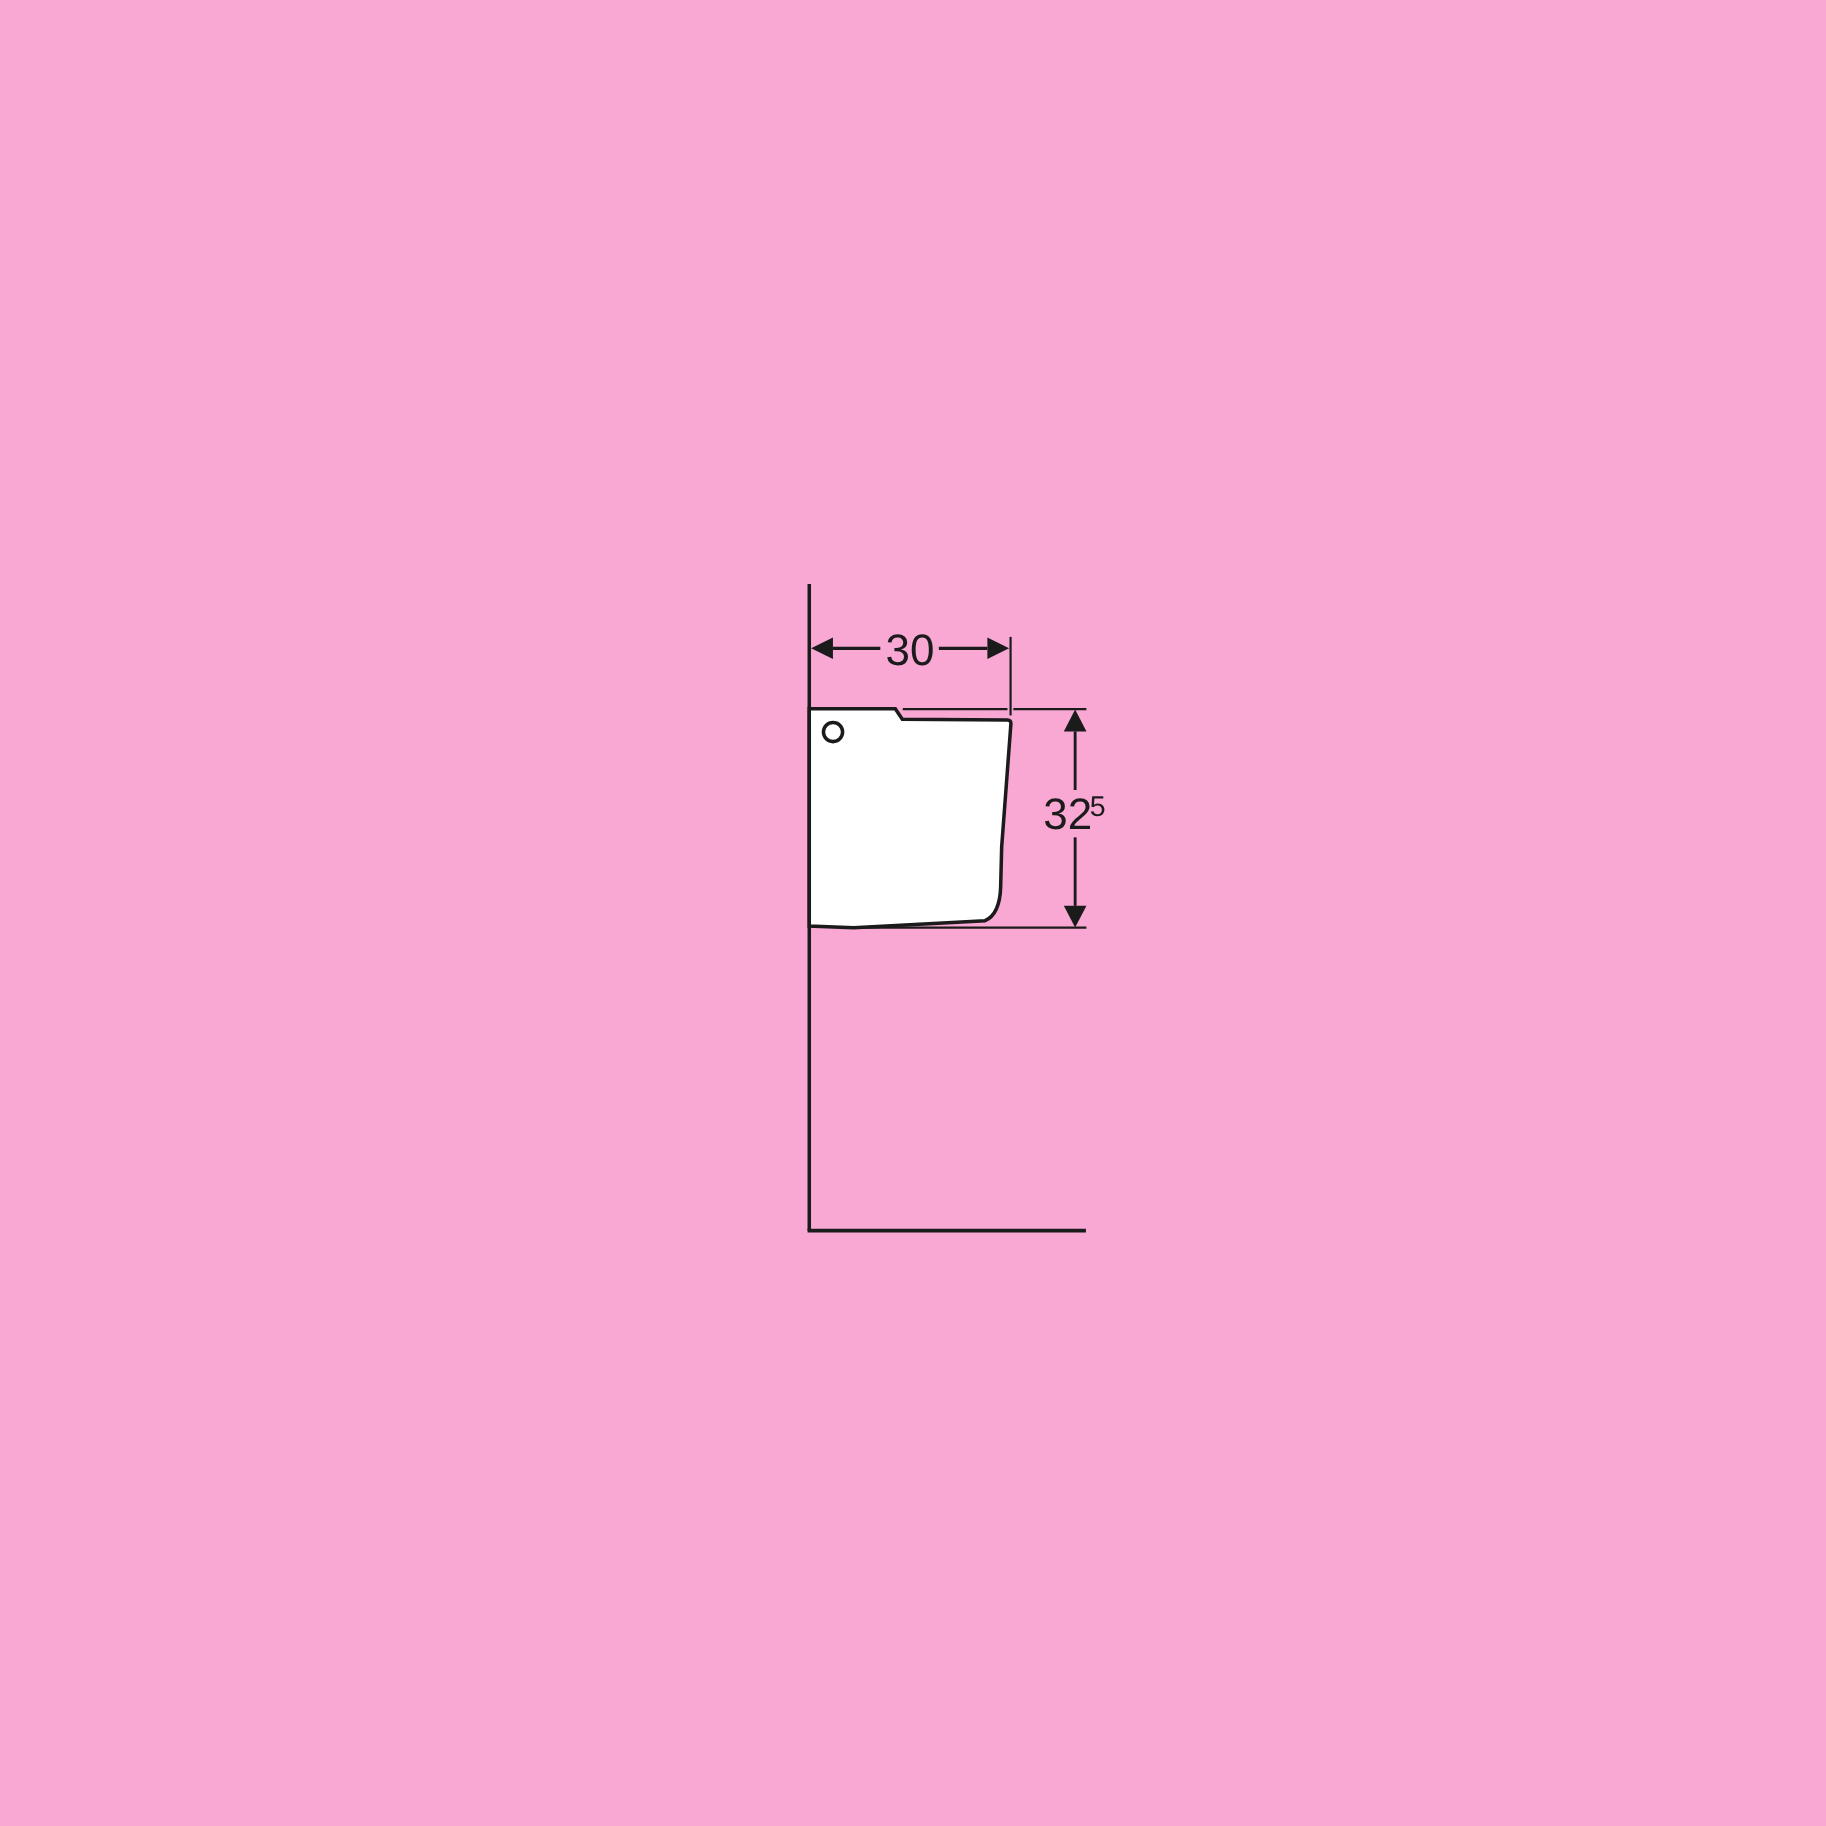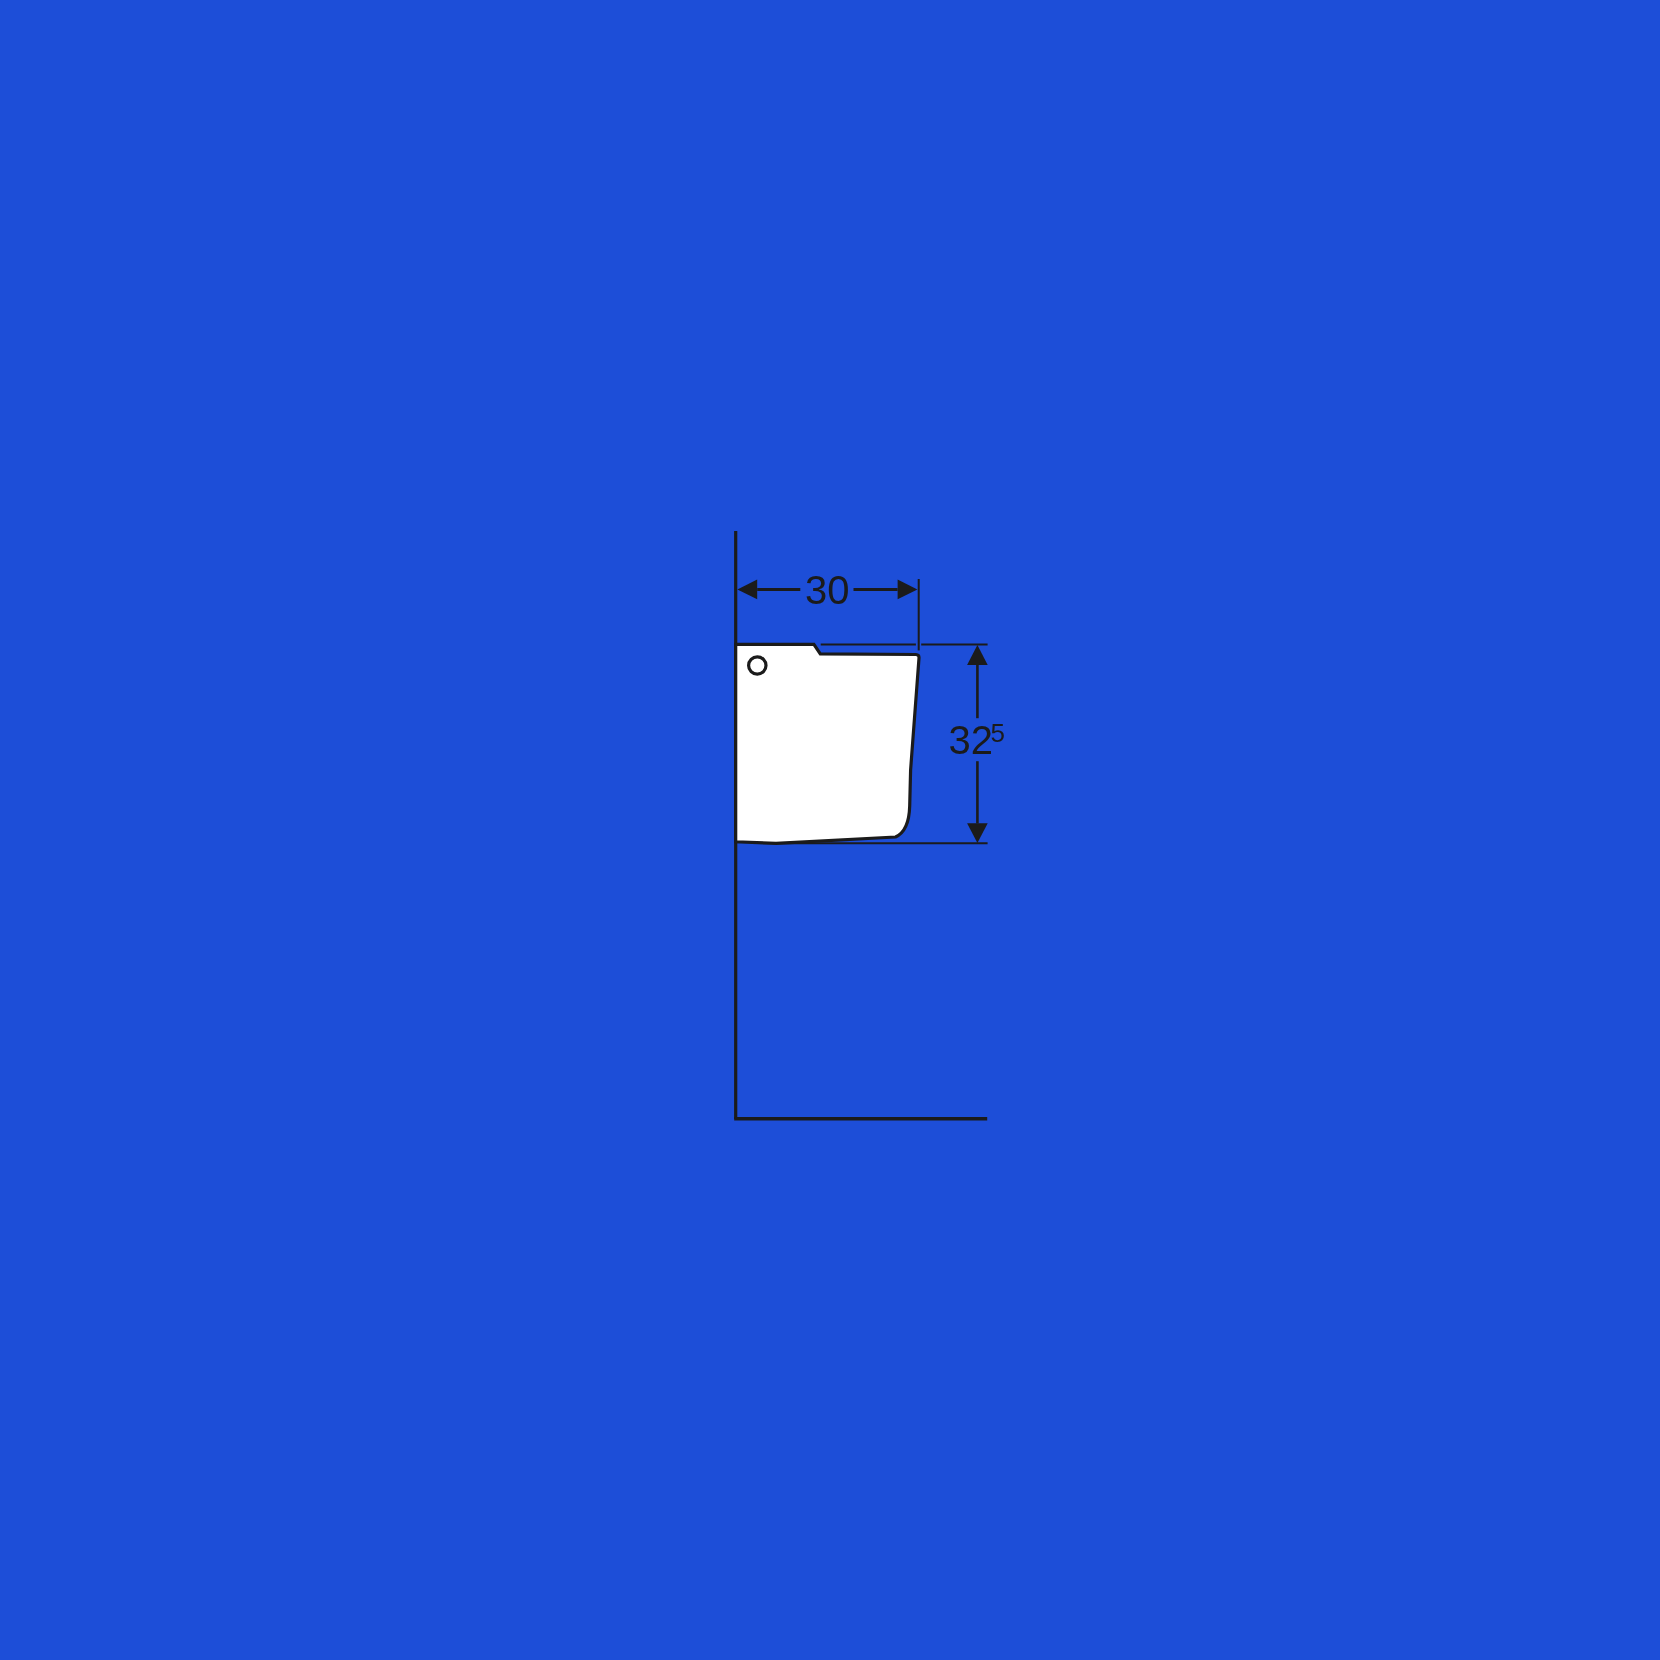--- a/index.html
+++ b/index.html
@@ -1,16 +1,16 @@
 <!DOCTYPE html>
 <html><head>
 <meta charset="utf-8">
 <style>
   html,body{margin:0;padding:0;background:#ffffff;}
-  .canvas{position:relative;width:1660px;height:1660px;background:#1d4ed8;overflow:hidden;
+  .canvas{position:relative;width:1660px;height:1660px;background:#f9a8d4;overflow:hidden;
           font-family:"Liberation Sans", sans-serif;}
   svg{position:absolute;left:0;top:0;}
   text{font-family:"Liberation Sans", sans-serif;fill:#1b1b1b;}
 </style>
 </head>
 <body>
 <div class="canvas">
 <svg width="1660" height="1660" viewBox="0 0 1660 1660">
 
   <line x1="735.7" y1="531" x2="735.7" y2="1119" stroke="#1b1b1b" stroke-width="3.2"></line>

